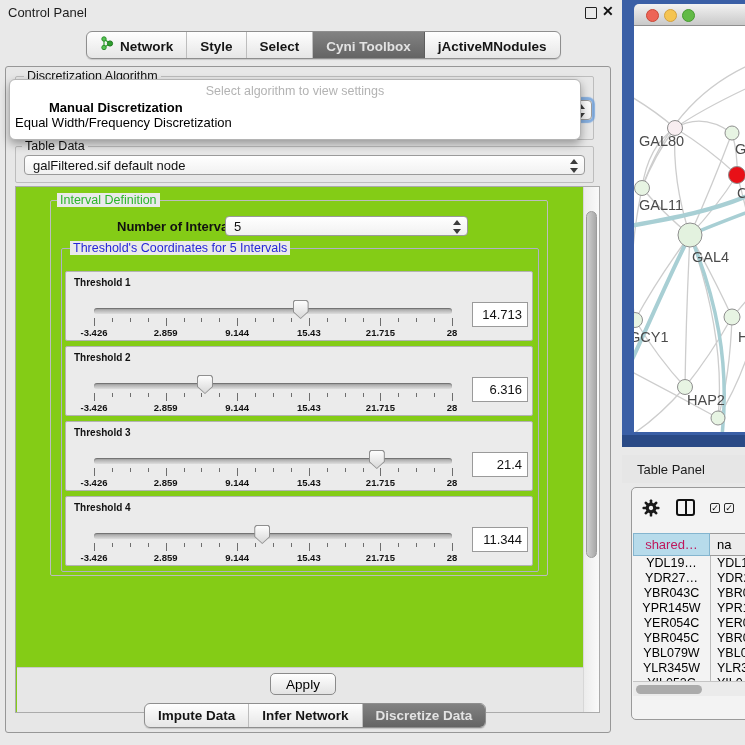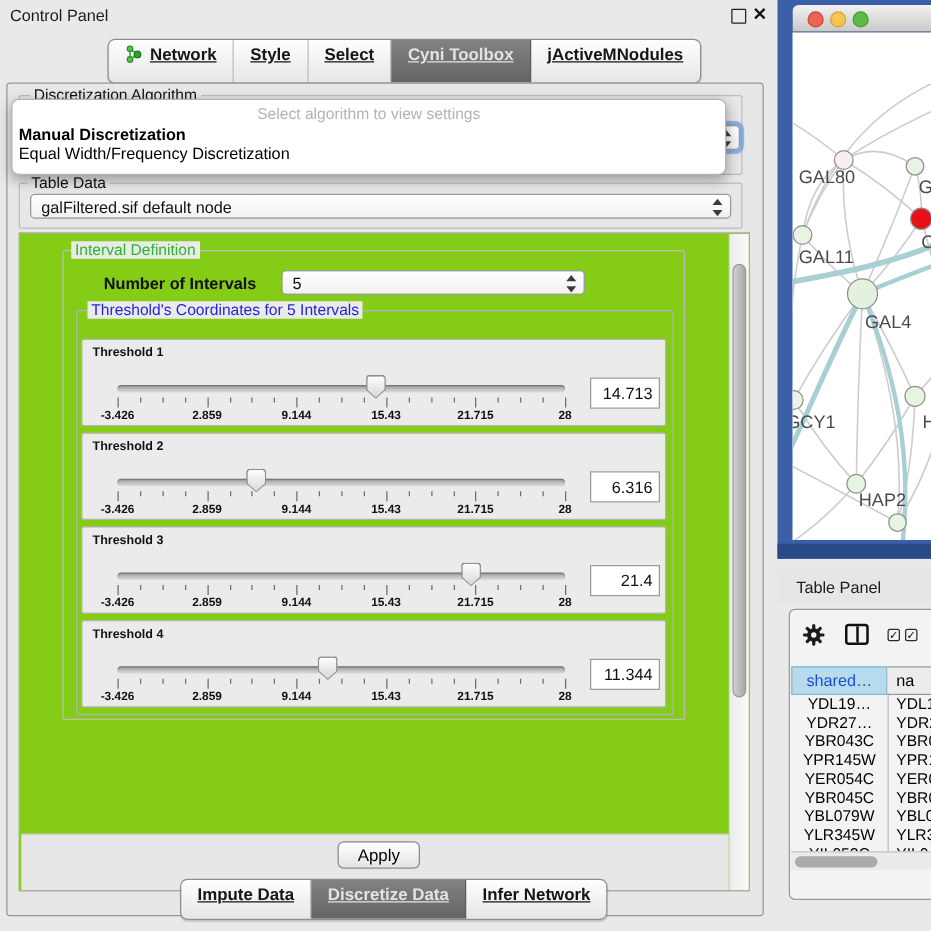--- a/index.html
+++ b/index.html
@@ -7,22 +7,22 @@
        font-family:"Liberation Sans",sans-serif;color:#111;-webkit-font-smoothing:antialiased;}
   .abs{position:absolute;}
   
   .cp-titlebar{left:0;top:0;width:614px;height:24px;}
   .cp-title{left:8px;top:5px;font-size:13px;color:#1c1c1c;}
   .float-ico{left:585px;top:7px;width:10px;height:10px;border:1.6px solid #222;border-radius:1px;}
   .close-ico{left:602px;top:3px;font-size:14px;font-weight:bold;color:#111;}
   
   .tabbar{display:inline-flex;border:1px solid #8e8e8e;border-radius:6px;overflow:hidden;
           background:linear-gradient(#fefefe,#e6e6e6);box-shadow:0 1px 1px rgba(0,0,0,.15);}
-  .tab{padding:4px 13px 12px;font-size:13.5px;font-weight:600;color:#151515;display:flex;align-items:flex-start;gap:6px;
-       border-right:1px solid #bdbdbd;white-space:nowrap;text-decoration:underline;}
+  .tab{padding:4px 13px 4px;font-size:13.5px;font-weight:600;color:#151515;display:flex;align-items:flex-end;gap:6px;
+       border-right:1px solid #bdbdbd;white-space:nowrap;}
   .tab:last-child{border-right:none;}
   .tab.sel{background:linear-gradient(#828282,#646464);color:#e3e3e3;border-right-color:#5d5d5d;}
   
   .outer-panel{left:5px;top:66px;width:604px;height:665px;border:1px solid #979797;border-radius:3px;background:#e7e7e7;}
   .groupbox{position:absolute;border:1px solid #bdbdbd;border-radius:2px;}
   .grouptitle{position:absolute;font-size:12.5px;padding:0 3px;background:#e7e7e7;line-height:14px;}
   .combobox{position:absolute;background:linear-gradient(#ffffff,#f1f1f1);border:1px solid #9a9a9a;border-radius:4px;
             font-size:13px;display:flex;align-items:center;padding-left:8px;box-sizing:border-box;}
   .stepper{position:absolute;right:6px;top:3px;width:9px;height:14px;}
   .stepper .up{position:absolute;top:0;left:1px;width:0;height:0;border-left:4px solid transparent;border-right:4px solid transparent;border-bottom:5px solid #3c3c3c;}
@@ -65,30 +65,30 @@
   .netcanvas{position:absolute;left:12px;top:26px;width:118px;height:406px;background:#fff;overflow:hidden;}
   
   .tp-header-strip{left:622px;top:455px;width:130px;height:28px;background:#e6e6e6;}
   .tp-title{left:637px;top:462px;font-size:13px;color:#1c1c1c;}
   .tp-panel{left:631px;top:487px;width:124px;height:231px;background:#f3f3f3;border:1px solid #9a9a9a;border-radius:5px;overflow:hidden;}
   .split-ico{position:absolute;width:19px;height:17px;border:2px solid #111;border-radius:3px;box-sizing:border-box;}
   .split-ico::after{content:"";position:absolute;left:7px;top:0;width:2px;height:100%;background:#111;}
   .cbx{position:absolute;width:10px;height:10px;border:1.5px solid #2a2a2a;border-radius:2px;box-sizing:border-box;font-size:9px;line-height:8px;text-align:center;color:#111;}
   .cbx::after{content:"\2713";}
   .th-c1{position:absolute;left:1px;top:45px;width:77px;height:23px;background:#b7dbeb;border:1px solid #84b5cf;box-sizing:border-box;
-         font-size:13px;text-align:center;line-height:21px;color:#1d4ed8;}
+         font-size:13px;text-align:center;line-height:21px;color:#be185d;}
   .th-c2{position:absolute;left:78px;top:45px;width:60px;height:23px;background:#ececec;border-top:1px solid #9a9a9a;border-bottom:1px solid #9a9a9a;
          box-sizing:border-box;font-size:13px;line-height:21px;padding-left:7px;color:#000;}
   .tp-row{position:absolute;left:1px;width:130px;height:15px;font-size:12.5px;line-height:15px;color:#000;}
   .tp-row .c1{position:absolute;left:0;width:77px;text-align:center;}
   .tp-row .c2{position:absolute;left:84px;}
   .coldiv{position:absolute;left:78px;top:68px;width:1px;height:125px;background:#bbb;}
   .hscroll{position:absolute;left:1px;top:193px;width:122px;height:14px;background:#ebebeb;border-top:1px solid #c4c4c4;}
   .hthumb{position:absolute;left:3px;top:2.5px;width:66px;height:9px;border-radius:5px;background:#ababab;}
-  .bold{font-weight:bold;}
+  .bold{font-weight:bold;margin-left:34px;}
 </style>
 </head>
 <body>
 
 <div class="abs cp-titlebar">
   <span class="abs cp-title">Control Panel</span>
   <span class="abs float-ico"></span>
   <span class="abs close-ico">✕</span>
 </div>
 
@@ -317,25 +317,25 @@
     <div class="vtrack" style="left:567px;top:0;width:16px;height:525px;">
       <div class="vthumb" style="left:2px;top:24px;width:11px;height:347px;"></div>
     </div>
   </div>
 
   <div class="abs" style="left:138px;top:636px;">
     <div class="tabbar" id="bottom-tabbar">
         <div class="tab">
           <span>Impute Data</span>
         </div>
+        <div class="tab">
+          <span>Infer Network</span>
+        </div>
         <div class="tab sel">
           <span>Discretize Data</span>
-        </div>
-        <div class="tab">
-          <span>Infer Network</span>
         </div>
       </div>
   </div>
 </div>
 
 <div class="abs netframe">
   <div class="net-titlebar">
     <span class="light" style="left:12px;background:#ed6456;border:1px solid #c94736;"></span>
     <span class="light" style="left:30px;background:#f5c451;border:1px solid #d3a13e;"></span>
     <span class="light" style="left:48px;background:#62ba46;border:1px solid #469a31;"></span>

